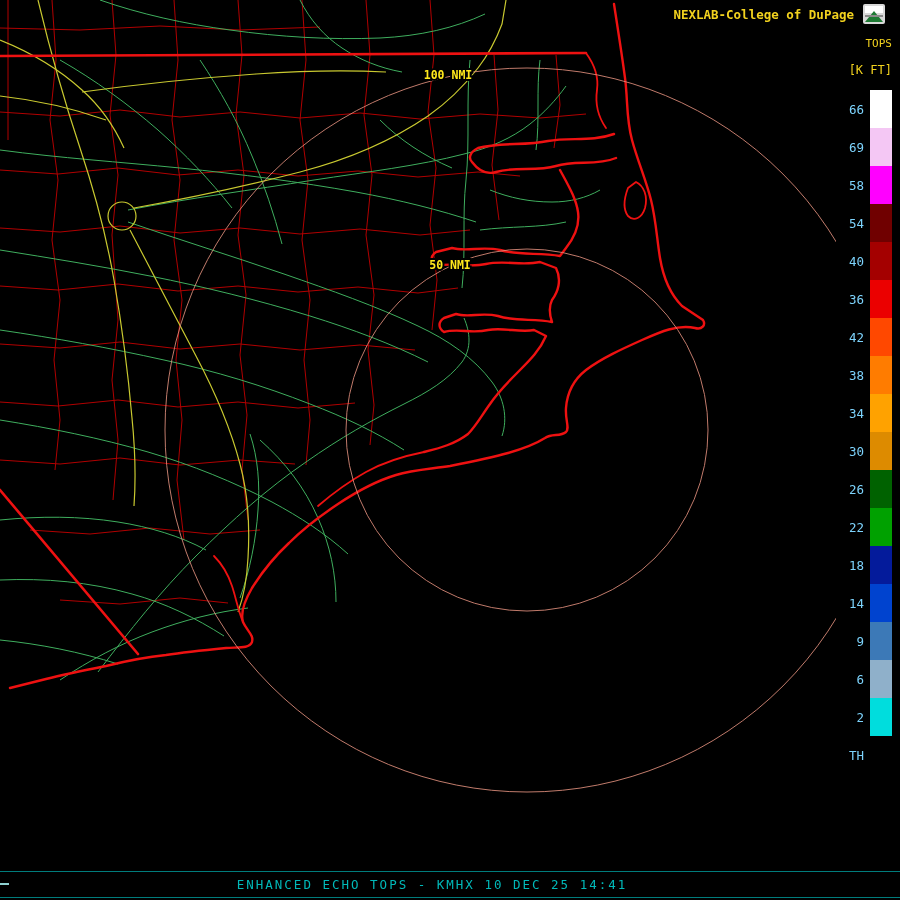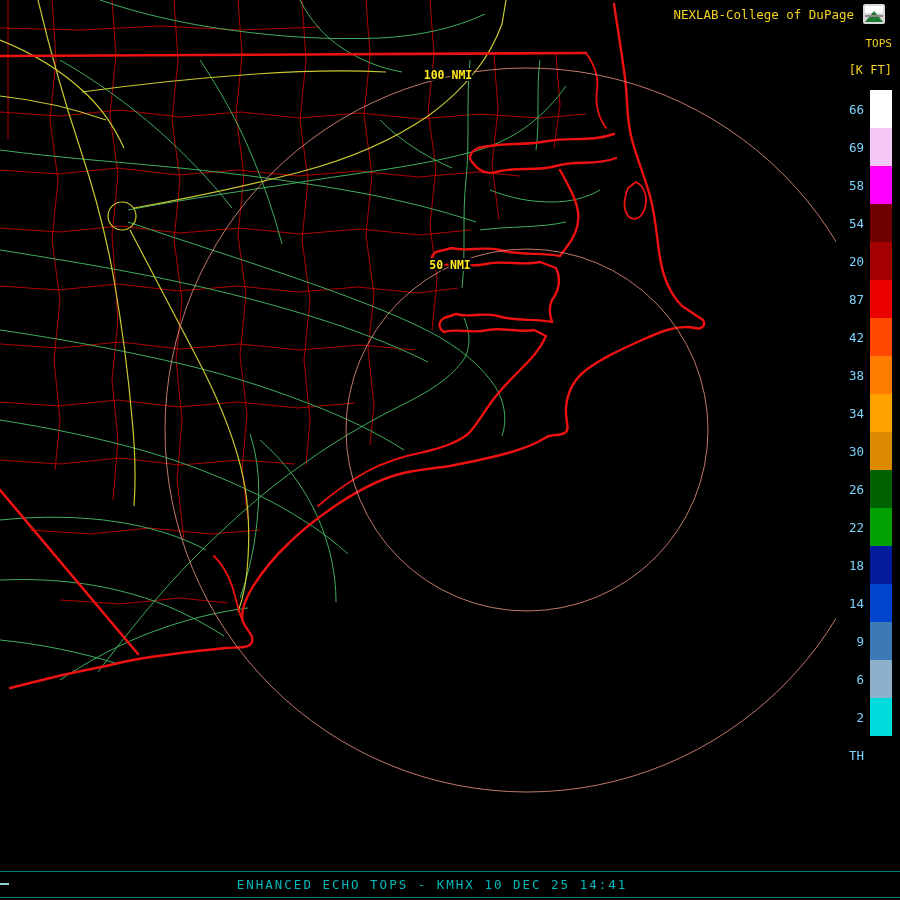--- a/index.html
+++ b/index.html
@@ -1,19 +1,19 @@
 <!DOCTYPE html>
 <html><head>
 <meta charset="utf-8">
 <style>
   html,body{margin:0;padding:0;background:#000;}
   .app{position:relative;width:900px;height:900px;background:#000;overflow:hidden;
        font-family:"DejaVu Sans Mono", monospace;}
   #mapsvg{position:absolute;left:0;top:0;}
-  .brand{position:absolute;top:7px;right:46px;color:#f2d21e;font-size:12.5px;white-space:nowrap;}
+  .brand{position:absolute;top:7px;right:46px;color:#f2d21e;font-size:12.5px;white-space:nowrap;font-weight:bold;}
   .logo{position:absolute;top:3px;right:14px;width:24px;height:22px;}
   .legend-title{position:absolute;top:37px;right:8px;color:#f2d21e;font-size:11px;text-align:right;}
   .legend-units{position:absolute;top:63px;right:8px;color:#f2d21e;font-size:12px;text-align:right;}
   .legend-scale{position:absolute;top:90px;right:8px;}
   .lrow{display:flex;align-items:center;justify-content:flex-end;height:38px;}
   .llabel{color:#7dd3fc;font-size:12.5px;margin-right:6px;min-width:24px;text-align:right;}
   .lswatch{display:block;width:22px;height:38px;}
   .status-rule{position:absolute;left:0;width:900px;height:1px;background:#007c7c;}
   .rule-top{top:871px;}
   .rule-bottom{top:897px;}
@@ -132,25 +132,25 @@
       </div>
       <div class="lrow">
         <span class="llabel">58</span>
         <span class="lswatch" style="background: rgb(255, 0, 255);"></span>
       </div>
       <div class="lrow">
         <span class="llabel">54</span>
         <span class="lswatch" style="background: rgb(112, 0, 0);"></span>
       </div>
       <div class="lrow">
-        <span class="llabel">20</span>
+        <span class="llabel">40</span>
         <span class="lswatch" style="background: rgb(164, 0, 0);"></span>
       </div>
       <div class="lrow">
-        <span class="llabel">87</span>
+        <span class="llabel">36</span>
         <span class="lswatch" style="background: rgb(235, 0, 0);"></span>
       </div>
       <div class="lrow">
         <span class="llabel">42</span>
         <span class="lswatch" style="background: rgb(255, 72, 0);"></span>
       </div>
       <div class="lrow">
         <span class="llabel">38</span>
         <span class="lswatch" style="background: rgb(255, 124, 0);"></span>
       </div>

